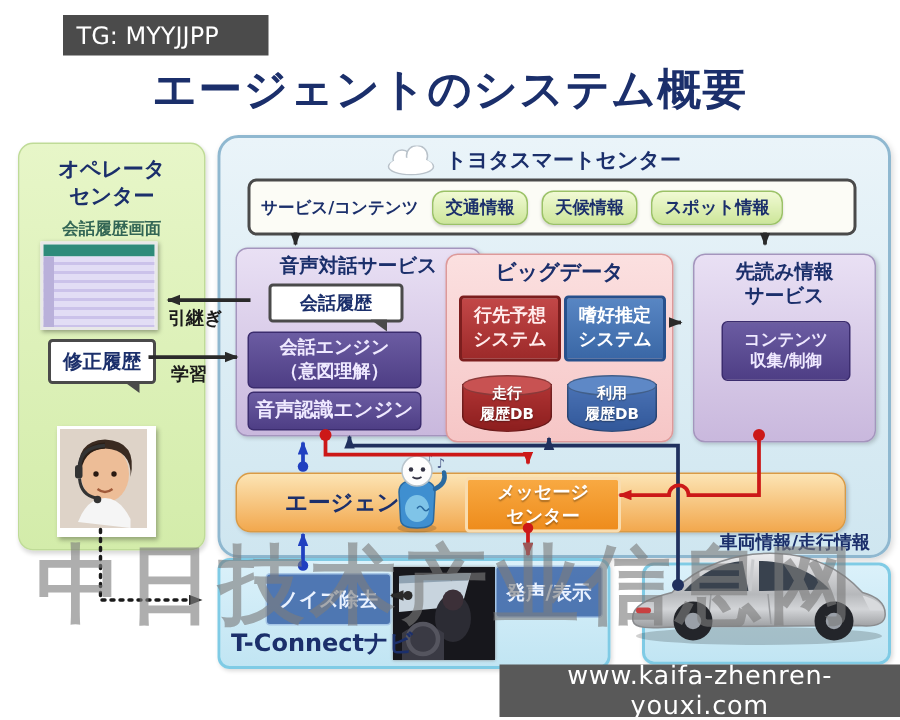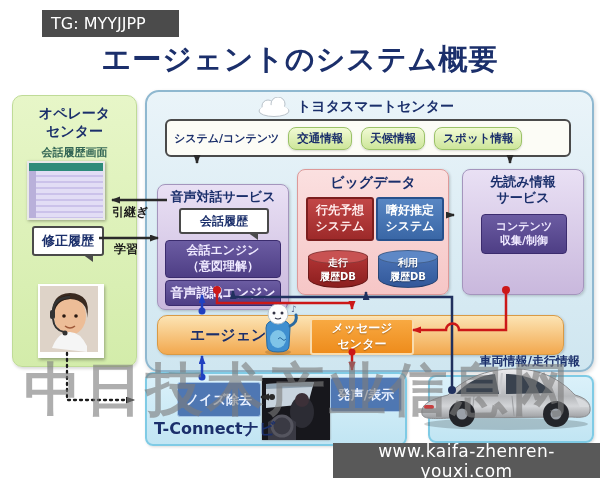--- a/index.html
+++ b/index.html
@@ -142,27 +142,27 @@
       <svg width="34" height="20" viewBox="0 0 34 20">
         <ellipse cx="17" cy="14" rx="15" ry="5.5" fill="#fff" stroke="#b9c2ca"></ellipse>
         <circle cx="11" cy="9" r="6" fill="#fff" stroke="#b9c2ca"></circle>
         <circle cx="21" cy="7" r="7" fill="#fff" stroke="#b9c2ca"></circle>
         <ellipse cx="17" cy="13" rx="14" ry="5" fill="#fff"></ellipse>
       </svg>
       <span class="sc-title navy">トヨタスマートセンター</span>
     </div>
 
     <div class="abs svc-bar">
-      <span class="svc-label">システム/コンテンツ</span>
+      <span class="svc-label">サービス/コンテンツ</span>
       <span class="greenbtn">交通情報</span>
       <span class="greenbtn">天候情報</span>
       <span class="greenbtn">スポット情報</span>
     </div>
 
-    <div class="abs sub-purple" style="left:10px;top:92px;width:130px;height:124px;">
+    <div class="abs sub-purple" style="left:10px;top:73px;width:130px;height:124px;padding-left:32px;">
       <div class="abs sub-title navy">音声対話サービス</div>
       <div class="abs bubble ctr" style="left:21px;top:23px;width:86px;height:22px;font-size:12px;">会話履歴</div>
       <div class="abs darkbox ctr pl" style="left:7px;top:55px;width:114px;height:36px;font-size:12px;">会話エンジン
 （意図理解）</div>
       <div class="abs darkbox ctr" style="left:7px;top:95px;width:114px;height:24px;font-size:13px;">音声認識エンジン</div>
     </div>
 
     <div class="abs sub-pink" style="left:150px;top:77px;width:150px;height:124px;">
       <div class="abs sub-title navy" style="font-size:14px;">ビッグデータ</div>
       <div class="abs redbox ctr pl" style="left:8px;top:27px;width:64px;height:40px;">行先予想

